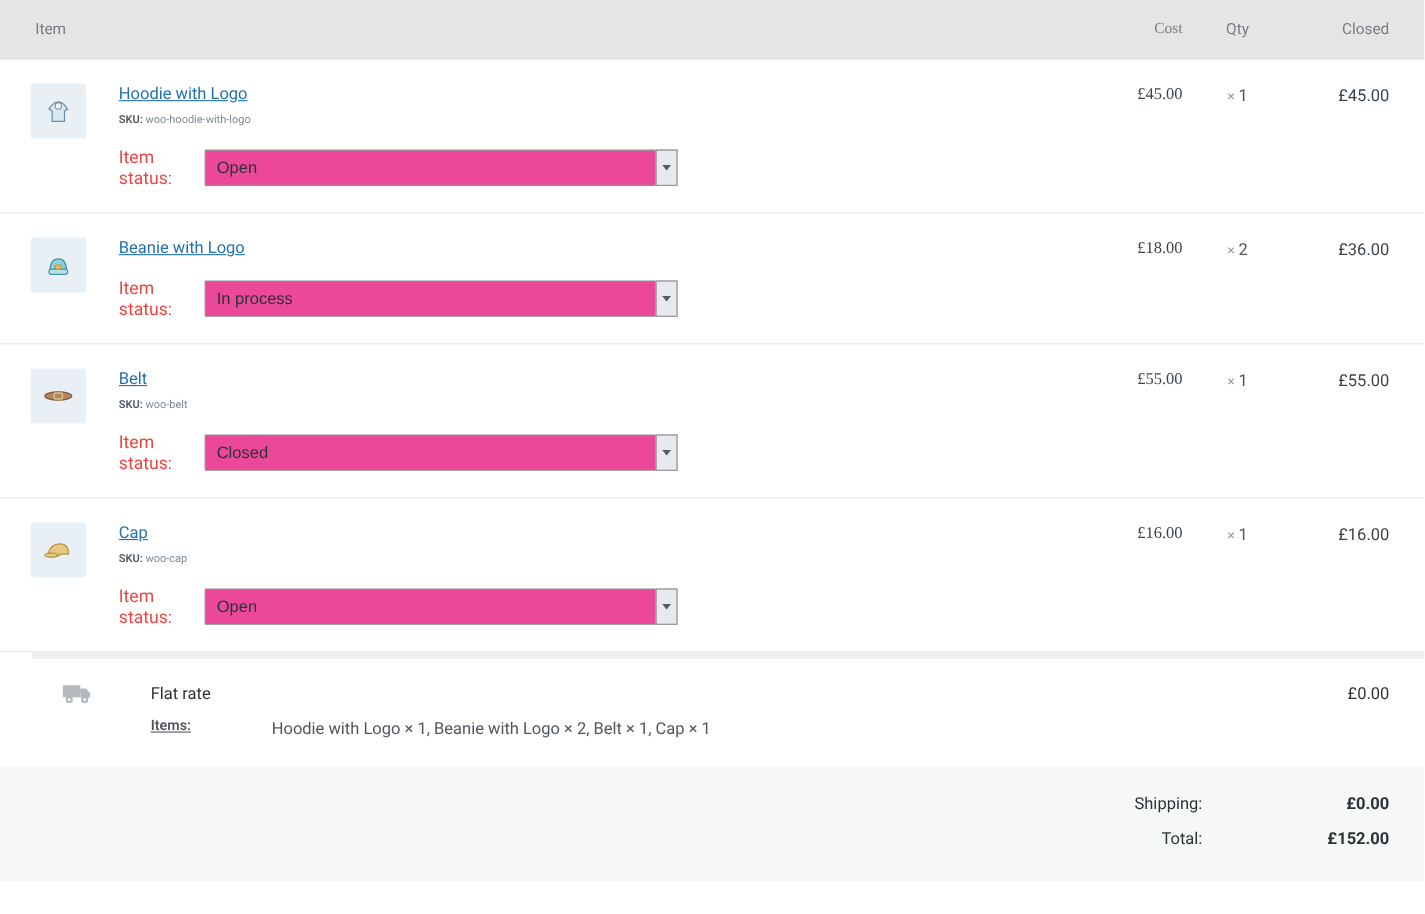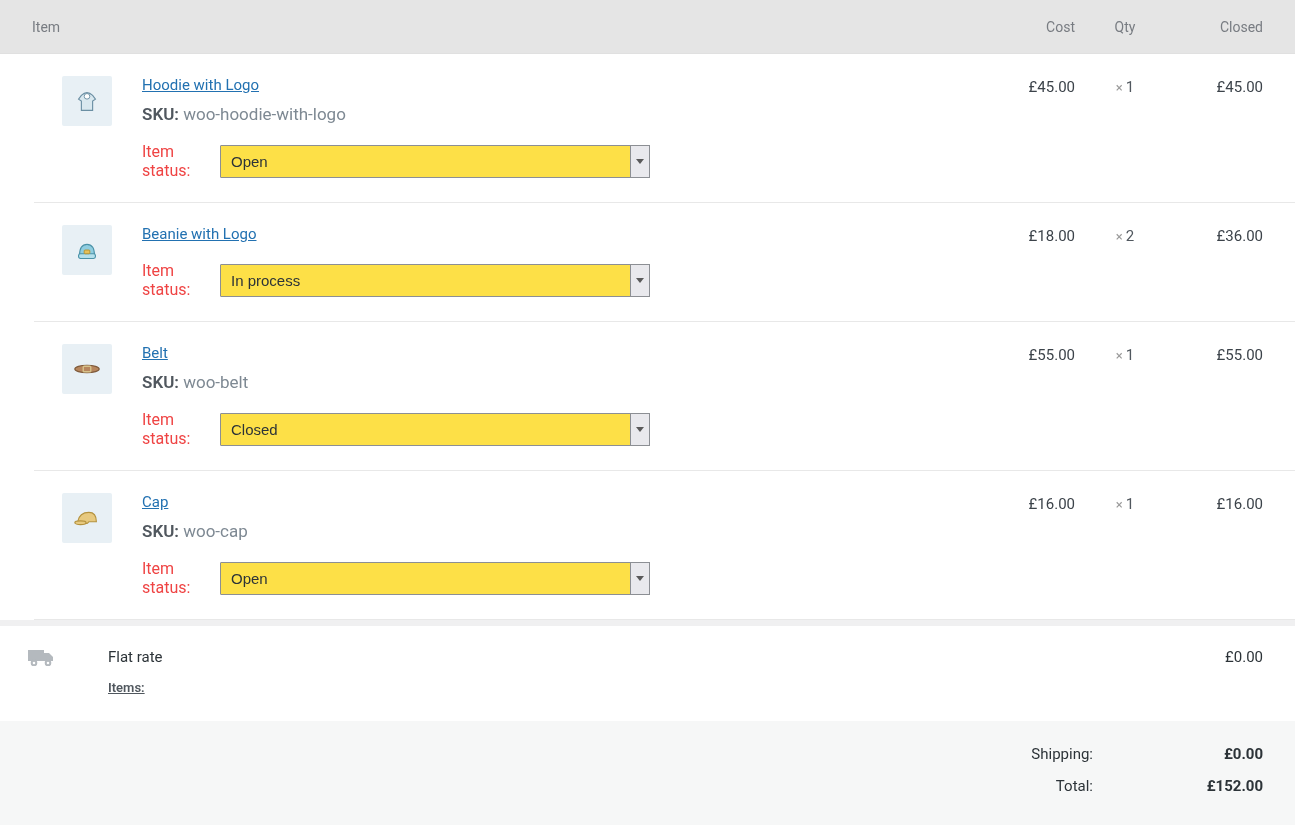--- a/index.html
+++ b/index.html
@@ -13,30 +13,29 @@
   .table-wrap { width: 1295px; }
   .header-row {
     display: flex;
     align-items: center;
     background: #e5e5e5;
     height: 54px;
     color: #787c82;
     border-bottom: 1px solid #e0e0e0;
   }
   .col-item { flex: 1 1 auto; padding-left: 32px; }
-  .col-cost { width: 110px; text-align: right; }
+  .col-cost { width: 110px; text-align: right; font-family: Liberation Serif, serif; }
   .col-qty  { width: 100px; text-align: center; }
   .col-total{ width: 120px; text-align: right; padding-right: 32px; }
 
   .item-row {
     display: flex;
     align-items: flex-start;
     padding: 22px 0 22px 0;
     border-bottom: 1px solid #e8e8e8;
-    margin-left: 34px;
   }
   .thumb-cell {
     width: 78px; padding-left: 28px;
     flex: 0 0 auto;
   }
   .thumb {
     width: 50px; height: 50px;
     background: #e8f0f5;
     display: flex; align-items: center; justify-content: center;
     border-radius: 2px;
@@ -47,21 +46,21 @@
     padding-left: 30px;
     padding-right: 20px;
   }
   .prod-name a {
     color: #2271b1;
     text-decoration: underline;
     font-size: 15px;
   }
   .sku-line {
     margin-top: 10px;
-    font-size: 17px;
+    font-size: 10px;
   }
   .sku-label { color: #50575e; font-weight: 600; }
   .sku-value { color: #7e8993; }
   .status-line {
     margin-top: 18px;
     display: flex; align-items: center;
   }
   .status-label {
     color: #ef4444; font-size: 16px;
     width: 78px;
@@ -69,21 +68,21 @@
   .status-select-wrap {
     position: relative;
     width: 430px;
   }
   .status-select {
     width: 100%;
     height: 33px;
     appearance: none;
     -webkit-appearance: none;
     border: 1px solid #8c8f94;
-    background: #fde047;
+    background: #ec4899;
     padding: 0 32px 0 10px;
     font-size: 15px;
     color: #2c3338;
     border-radius: 1px;
   }
   .select-btn {
     position: absolute;
     right: 0; top: 0;
     width: 20px; height: 33px;
     background: #e9e9ed;
@@ -105,20 +104,21 @@
   .num-cell { padding-top: 2px; font-size: 15px; color: #3c434a; }
   .qty-cell { color: #50575e; }
   .qty-times { color: #999; font-size: 13px; }
 
   
   .ship-section {
     border-top: 6px solid #f0f0f1;
     padding: 22px 32px 26px 28px;
     display: flex;
     align-items: flex-start;
+    margin-left: 29px;
   }
   .ship-icon-cell { width: 50px; flex: 0 0 auto; }
   .ship-info {
     flex: 1 1 auto;
     padding-left: 30px;
   }
   .ship-title { font-size: 15px; color: #2c3338; }
   .ship-items-row {
     margin-top: 14px;
     display: flex;
@@ -280,20 +280,21 @@
           <path d="M16 5 h5 l4 4 v4 h-9 z" fill="#b4b9be"></path>
           <circle cx="6" cy="15" r="2.3" fill="#fff" stroke="#b4b9be" stroke-width="2"></circle>
           <circle cx="20" cy="15" r="2.3" fill="#fff" stroke="#b4b9be" stroke-width="2"></circle>
         </svg>
       </span>
     </div>
     <div class="ship-info">
       <div class="ship-title">Flat rate</div>
       <div class="ship-items-row">
         <div class="ship-items-label">Items:</div>
+        <div class="ship-items-text">Hoodie with Logo × 1, Beanie with Logo × 2, Belt × 1, Cap × 1</div>
       </div>
     </div>
     <div class="ship-total">£0.00</div>
   </div>
 
   <div class="totals-footer">
     <div class="total-line">
       <div class="total-label">Shipping:</div>
       <div class="total-value">£0.00</div>
     </div>

